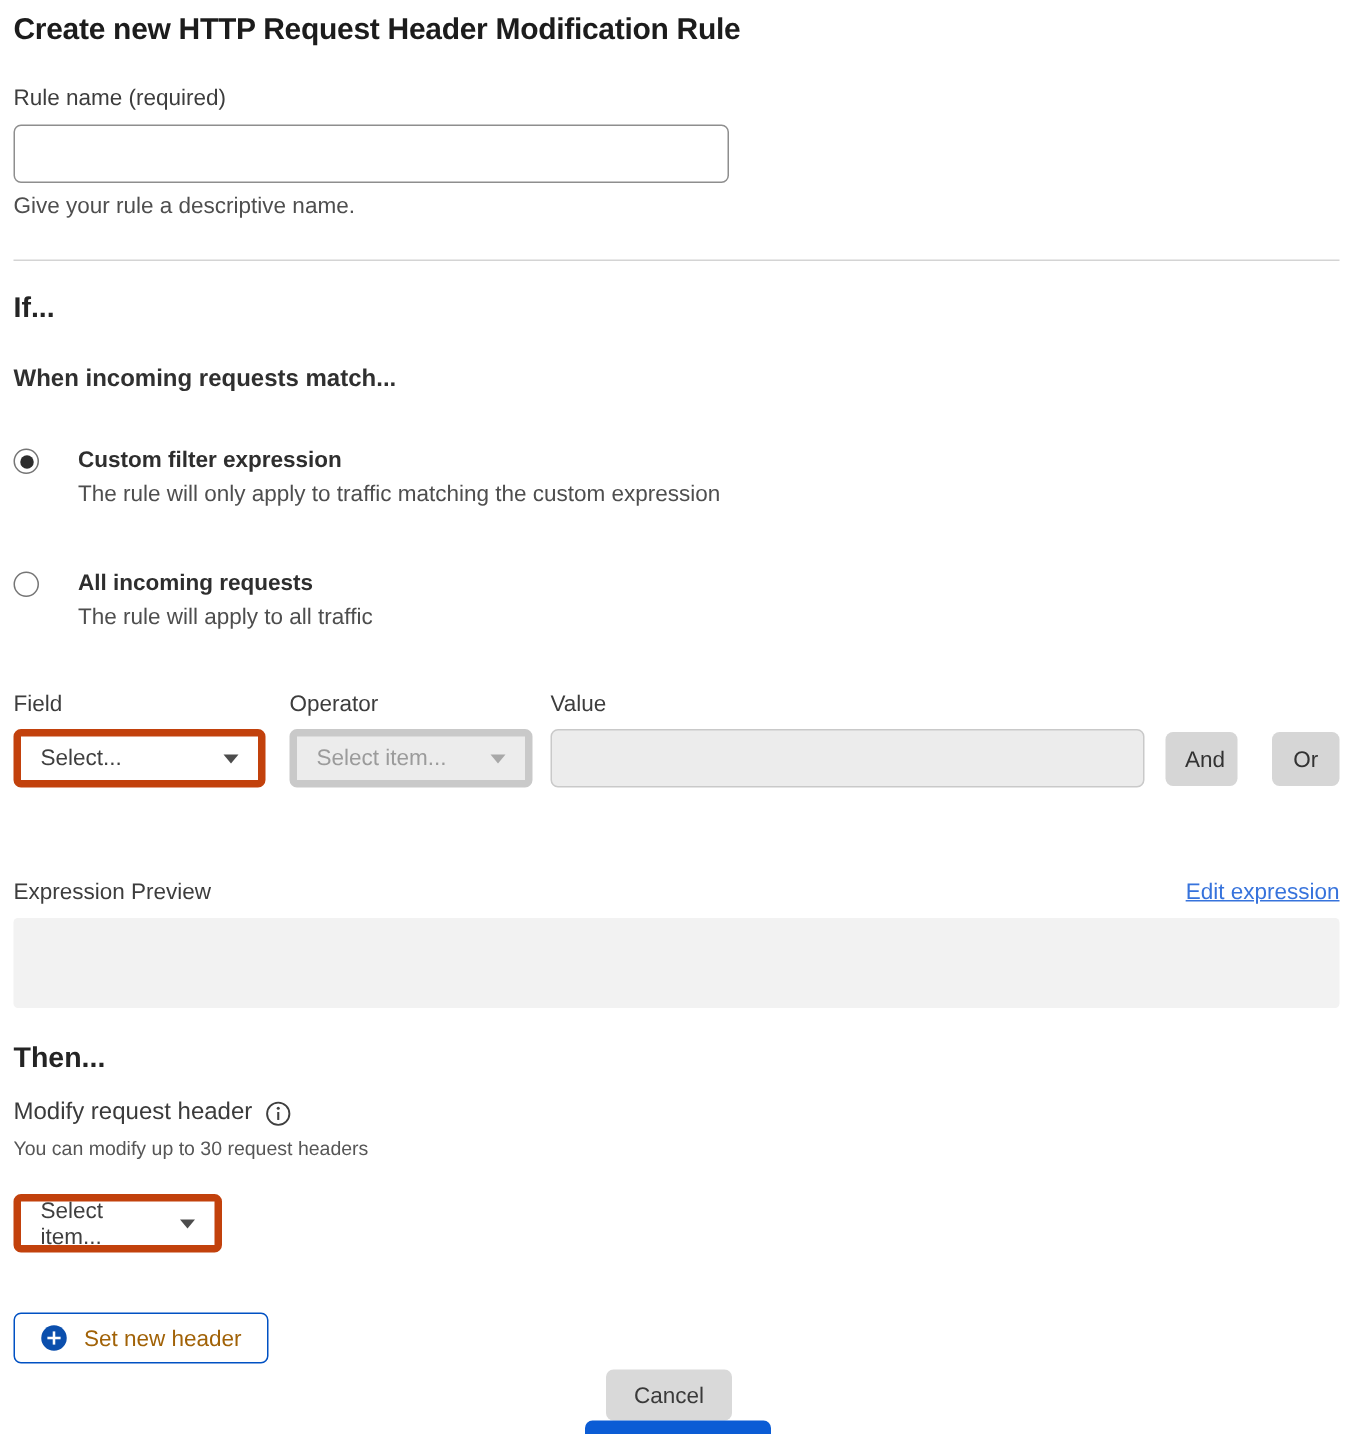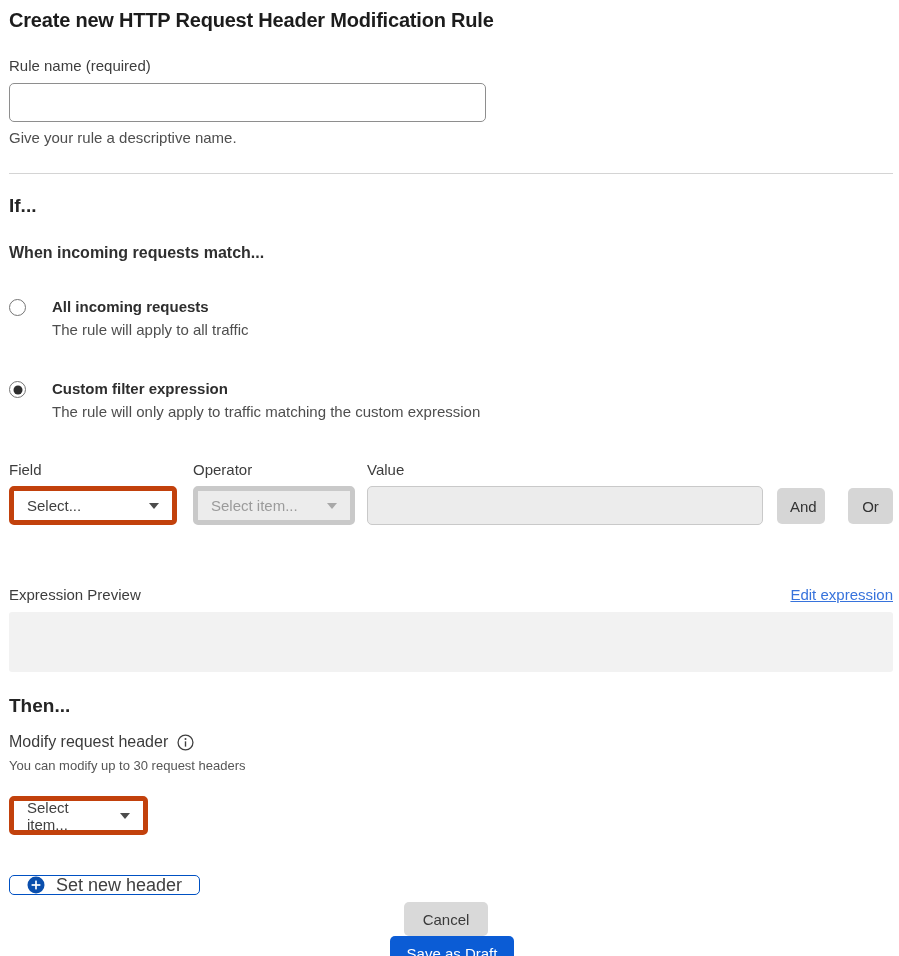--- a/index.html
+++ b/index.html
@@ -175,29 +175,29 @@
     margin-top: 16px;
   }
   .action-label { font-size: 16px; color: #3b3b3b; }
   .info-icon { margin-left: 9px; display: inline-flex; cursor: pointer; }
   .action-help { font-size: 13px; color: #565656; margin-top: 7px; }
 
   .header-select { width: 139px; margin-top: 23px; }
 
   .set-header-btn {
     margin-top: 40px;
-    height: 20px;
+    height: 34px;
     display: inline-flex;
     align-items: center;
     background: #ffffff;
     border: 1px solid #0051c3;
     border-radius: 5px;
-    color: #404040;
-    font-family: inherit;
-    font-size: 18px;
+    color: #a16207;
+    font-family: inherit;
+    font-size: 15px;
     padding: 0 17px;
     cursor: pointer;
   }
   .set-header-btn .plus-icon { margin-right: 11px; display: inline-flex; }
 
   
   .footer-actions {
     display: flex;
     justify-content: flex-end;
     align-items: center;
@@ -235,32 +235,32 @@
   <div class="form-label">Rule name (required)</div>
   <input class="rule-name-input" type="text" placeholder="" style="">
   <div class="help-text">Give your rule a descriptive name.</div>
 
   <hr class="divider">
 
   <h2 class="section-heading">If...</h2>
   <h3 class="sub-heading">When incoming requests match...</h3>
 
   <div class="radio-option">
+    <div class="radio-circle selected"></div>
+    <div class="radio-text">
+      <div class="radio-label">Custom filter expression</div>
+      <div class="radio-desc">The rule will only apply to traffic matching the custom expression</div>
+    </div>
+  </div>
+
+  <div class="radio-option">
     <div class="radio-circle"></div>
     <div class="radio-text">
       <div class="radio-label">All incoming requests</div>
       <div class="radio-desc">The rule will apply to all traffic</div>
-    </div>
-  </div>
-
-  <div class="radio-option">
-    <div class="radio-circle selected"></div>
-    <div class="radio-text">
-      <div class="radio-label">Custom filter expression</div>
-      <div class="radio-desc">The rule will only apply to traffic matching the custom expression</div>
     </div>
   </div>
 
   <div class="builder-row">
     <div class="builder-col col-field">
       <div class="form-label">Field</div>
       <div class="select-box">
         <span>Select...</span>
         <span class="caret"></span>
       </div>

